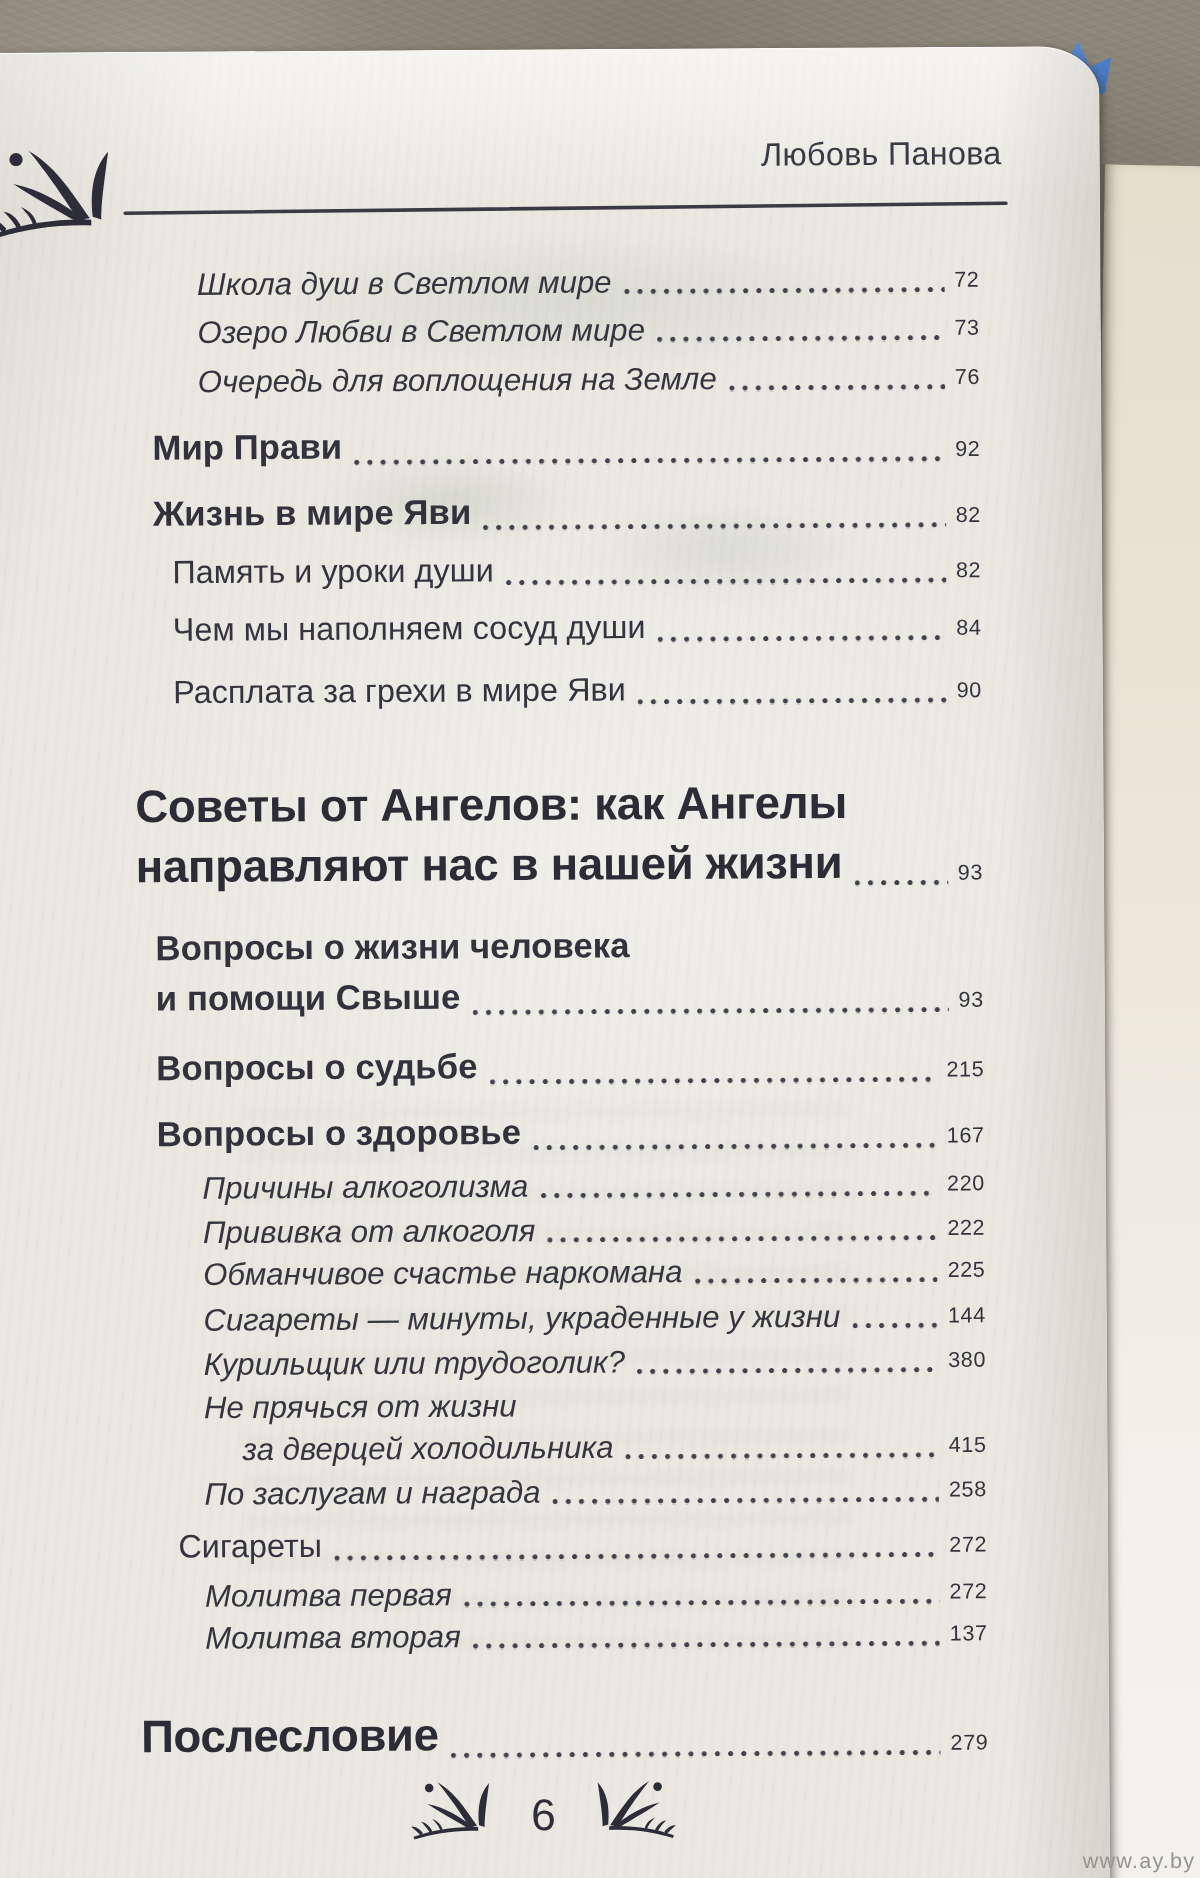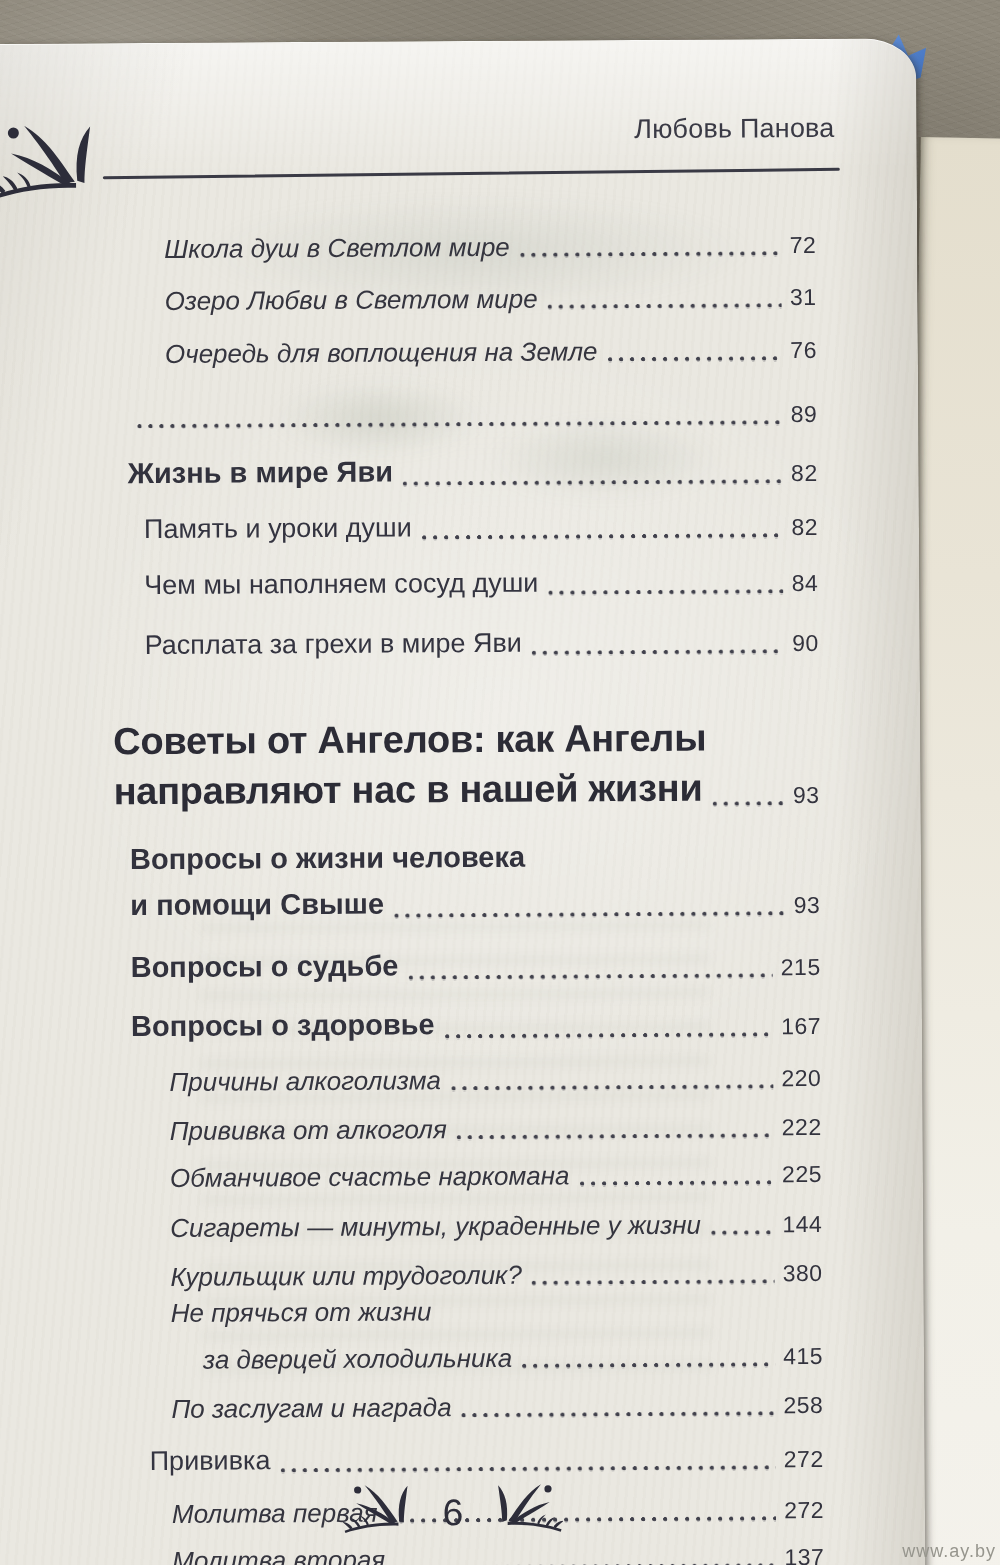--- a/index.html
+++ b/index.html
@@ -78,21 +78,21 @@
   .sprig-fill{fill:#2d2d3a;}
   
   .toc{position:absolute;left:125px;top:150px;width:706px;}
   .row{display:flex;align-items:flex-end;}
   .row .label{white-space:pre-wrap;}
   .row .dots{
     flex:1;height:12px;margin:0 8px 6px 10px;
     background-image:radial-gradient(circle at 2.2px 2.2px, #41414c 1.8px, transparent 2.4px);
     background-size:11px 5px;background-repeat:repeat-x;background-position:left bottom;
   }
-  .row .num{font-size:23px;line-height:34px;color:#33333e;letter-spacing:.5px;margin-top:12px;}
+  .row .num{font-size:18px;line-height:34px;color:#33333e;letter-spacing:.5px;}
   .level-chapter{padding-left:0;}
   .level-chapter .label{font-size:38px;line-height:50px;font-weight:bold;color:#2c2c36;letter-spacing:-.3px;}
   .level-section{padding-left:16px;}
   .level-section .label{font-size:29px;line-height:42px;font-weight:bold;color:#32323d;}
   .level-subsection{padding-left:32px;}
   .level-subsection .label{font-size:27px;line-height:38px;color:#343440;}
   .level-topic{padding-left:54px;}
   .level-topic-cont{padding-left:86px;}
   .level-topic .label,.level-topic-cont .label{
     font-style:italic;font-size:26px;line-height:34px;color:#35353f;}
@@ -173,30 +173,31 @@
 
     <div class="toc">
         <div class="row level-topic">
           <span class="label">Школа душ в Светлом мире</span>
           <span class="dots"></span>
           <span class="num">72</span>
         </div>
         <div class="row level-topic">
           <span class="label">Озеро Любви в Светлом мире</span>
           <span class="dots"></span>
-          <span class="num">31</span>
+          <span class="num">73</span>
         </div>
         <div class="row level-topic">
           <span class="label">Очередь для воплощения на Земле</span>
           <span class="dots"></span>
           <span class="num">76</span>
         </div>
         <div class="row level-section">
-          <span class="dots"></span>
-          <span class="num">89</span>
+          <span class="label">Мир Прави</span>
+          <span class="dots"></span>
+          <span class="num">92</span>
         </div>
         <div class="row level-section">
           <span class="label">Жизнь в мире Яви</span>
           <span class="dots"></span>
           <span class="num">82</span>
         </div>
         <div class="row level-subsection">
           <span class="label">Память и уроки души</span>
           <span class="dots"></span>
           <span class="num">82</span>
@@ -269,21 +270,21 @@
           <span class="label">за дверцей холодильника</span>
           <span class="dots"></span>
           <span class="num">415</span>
         </div>
         <div class="row level-topic">
           <span class="label">По заслугам и награда</span>
           <span class="dots"></span>
           <span class="num">258</span>
         </div>
         <div class="row level-subsection">
-          <span class="label">Прививка</span>
+          <span class="label">Сигареты</span>
           <span class="dots"></span>
           <span class="num">272</span>
         </div>
         <div class="row level-topic">
           <span class="label">Молитва первая</span>
           <span class="dots"></span>
           <span class="num">272</span>
         </div>
         <div class="row level-topic">
           <span class="label">Молитва вторая</span>

